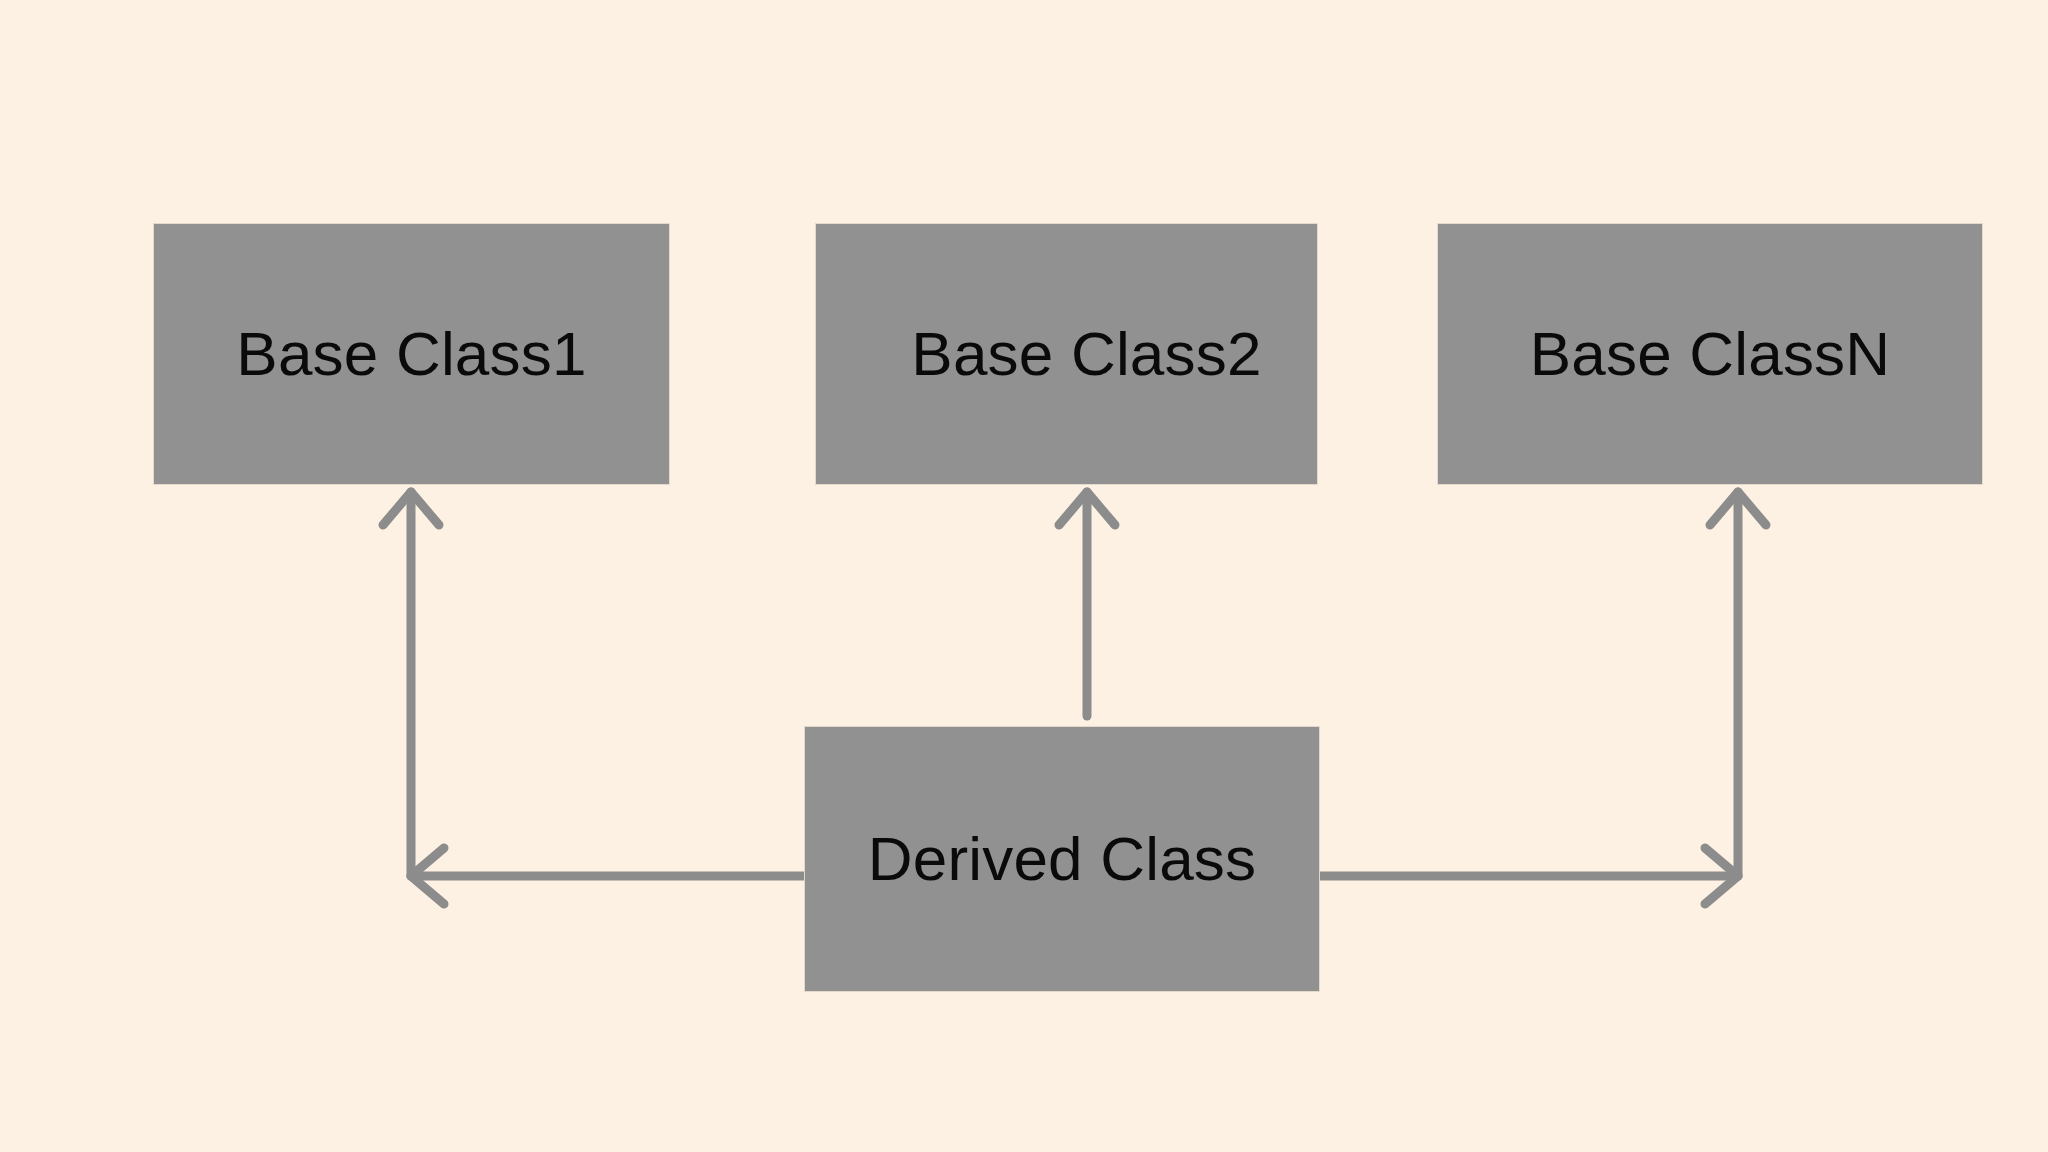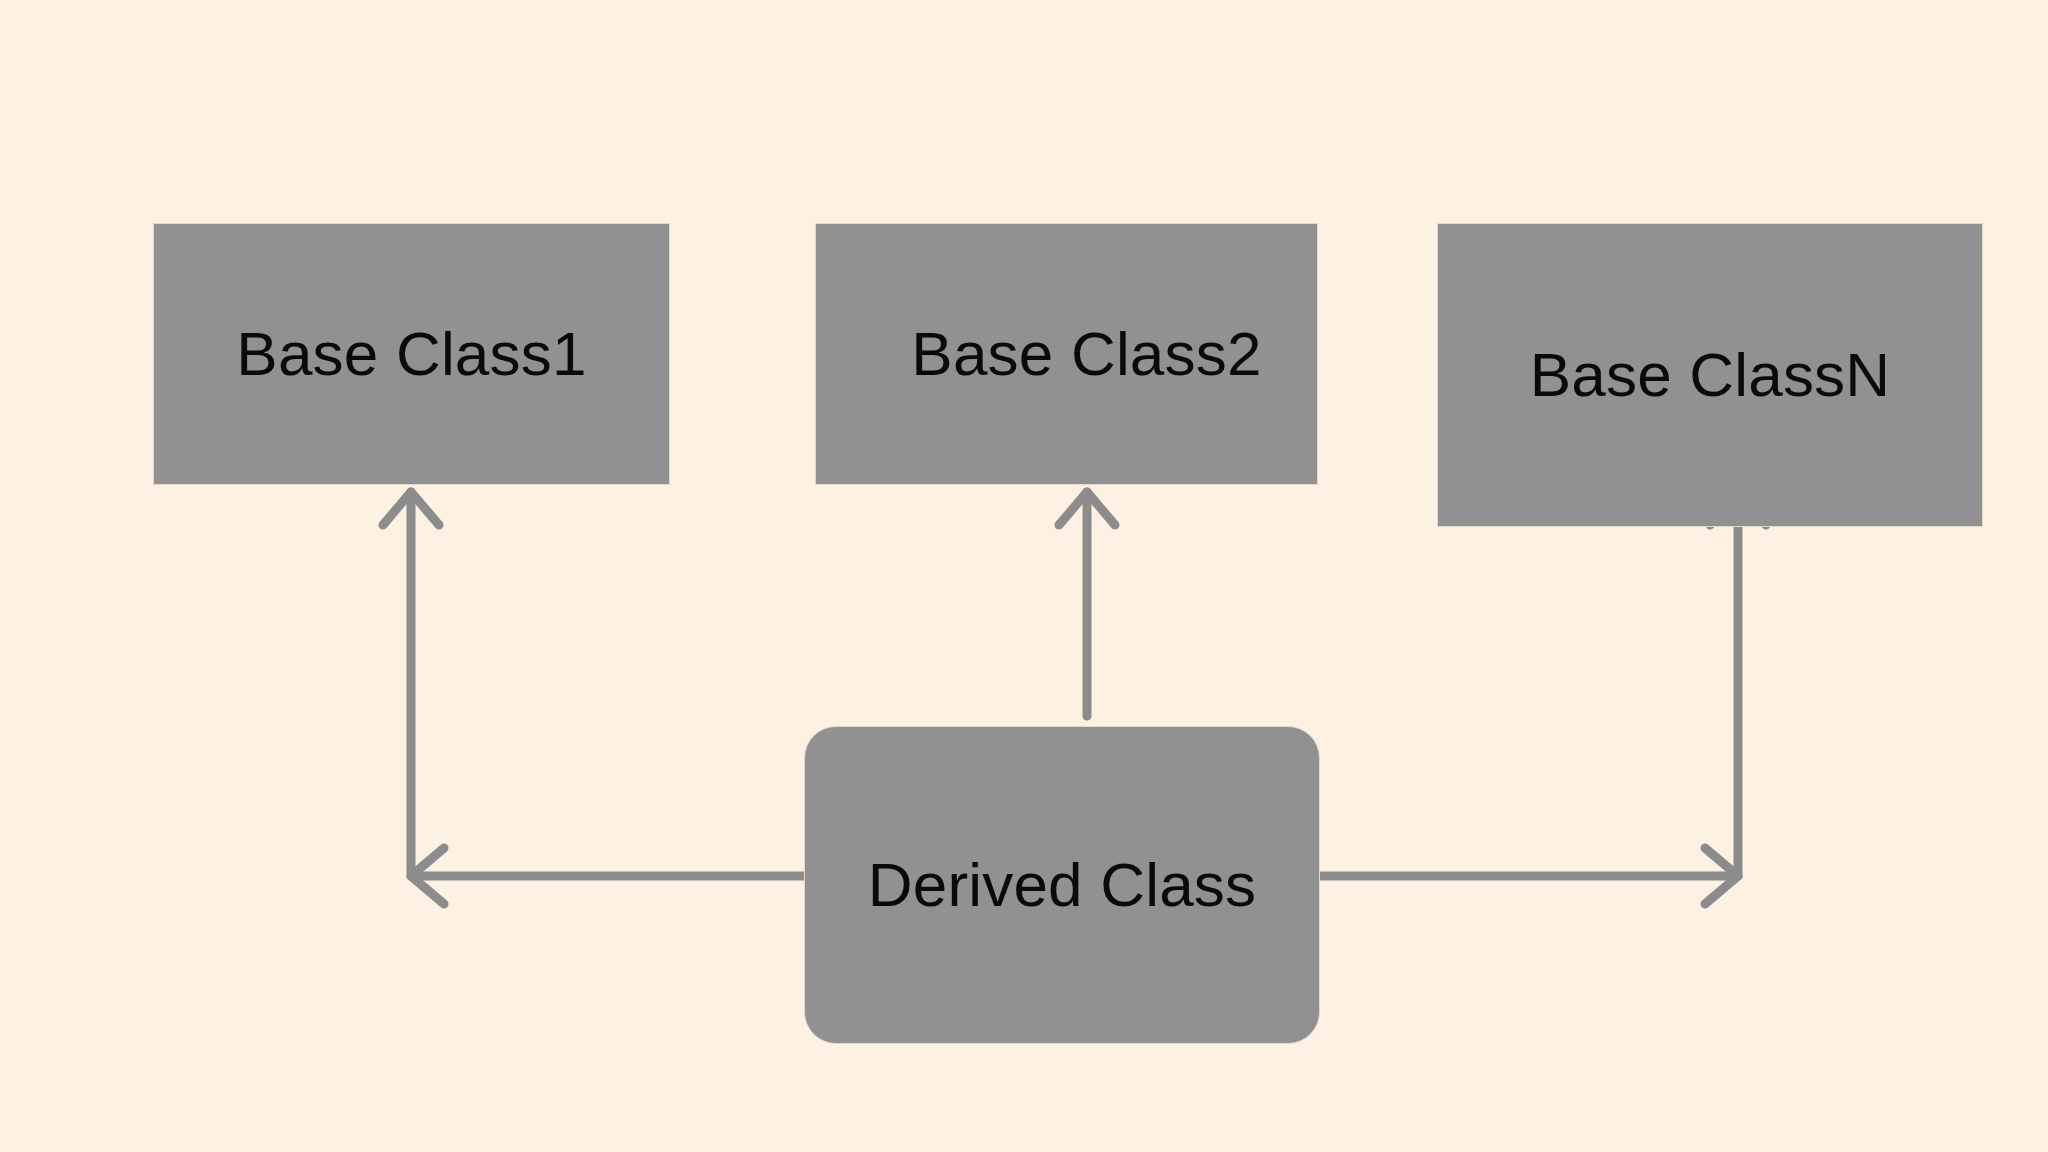--- a/index.html
+++ b/index.html
@@ -37,22 +37,22 @@
   .node-label {
     color: #0a0a0a;
     font-size: 62px;
     font-weight: 400;
     line-height: 1;
     letter-spacing: 0.2px;
     white-space: nowrap;
   }
   #node-base-1 { left: 153px;  top: 213px; width: 517px; height: 262px; }
   #node-base-2 { left: 815px;  top: 213px; width: 503px; height: 262px; padding-left: 40px; }
-  #node-base-n { left: 1437px; top: 213px; width: 546px; height: 304px; }
-  #node-derived { left: 804px; top: 716px; width: 516px; height: 318px; border-radius: 32px; }
+  #node-base-n { left: 1437px; top: 213px; width: 546px; height: 262px; }
+  #node-derived { left: 804px; top: 716px; width: 516px; height: 266px; }
 </style>
 </head>
 <body>
 
 <div id="canvas">
 
   <svg id="edges" viewBox="0 0 2048 1152" width="2048" height="1152" xmlns="http://www.w3.org/2000/svg">
 
     <g fill="none" stroke="#8c8c8c" stroke-width="9" stroke-linecap="round" stroke-linejoin="round">
 

